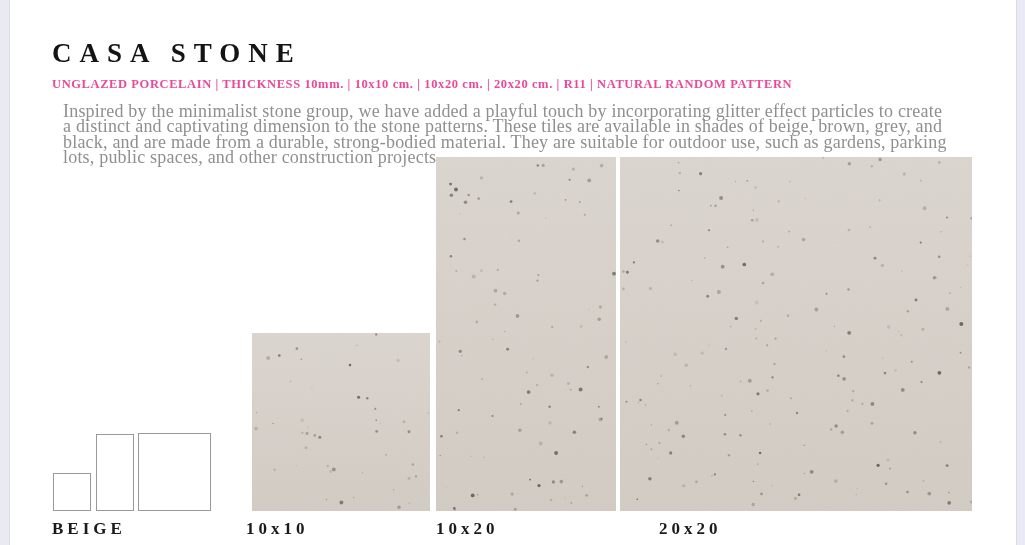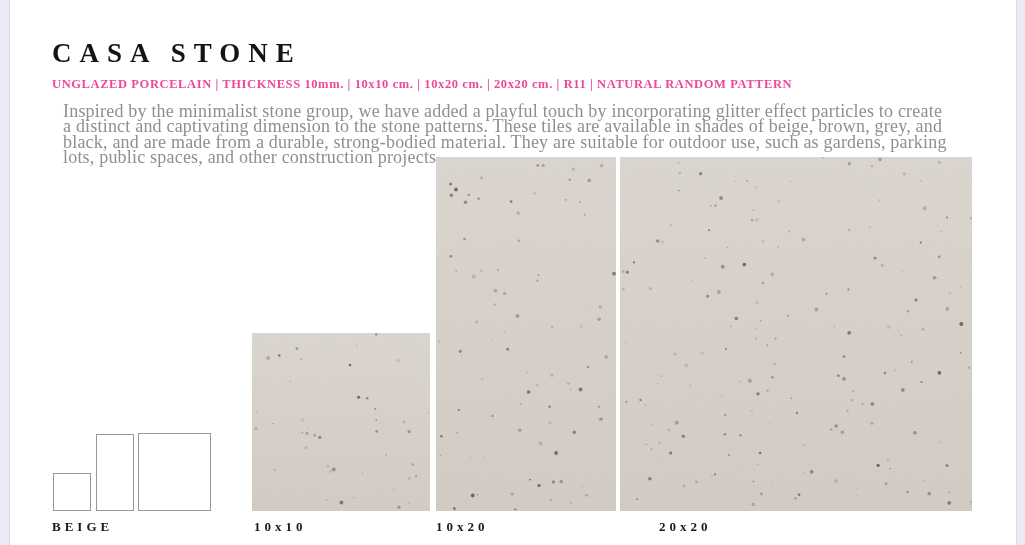--- a/index.html
+++ b/index.html
@@ -47,25 +47,25 @@
 
   
   .swatch { position: absolute; background: #ffffff; border: 1px solid #999999; box-sizing: border-box; }
   #sw-small { left: 53px;  top: 473px; width: 38px; height: 38px; }
   #sw-med   { left: 96px;  top: 434px; width: 38px; height: 77px; }
   #sw-large { left: 138px; top: 433px; width: 73px; height: 78px; }
 
   
   .size-label {
     position: absolute; top: 519px;
-    font-size: 13px; font-weight: bold; letter-spacing: 4px;
+    font-size: 17px; font-weight: bold; letter-spacing: 4px;
     color: #1a1a1a; white-space: nowrap;
   }
   #lbl-beige { left: 52px; }
-  #lbl-1010  { left: 254px; }
+  #lbl-1010  { left: 246px; }
   #lbl-1020  { left: 436px; }
   #lbl-2020  { left: 619px; margin-left: 40px; }
 
   .defs-holder { position: absolute; width: 0; height: 0; overflow: hidden; }
 </style>
 </head>
 <body>
 
 <div class="canvas">
 

